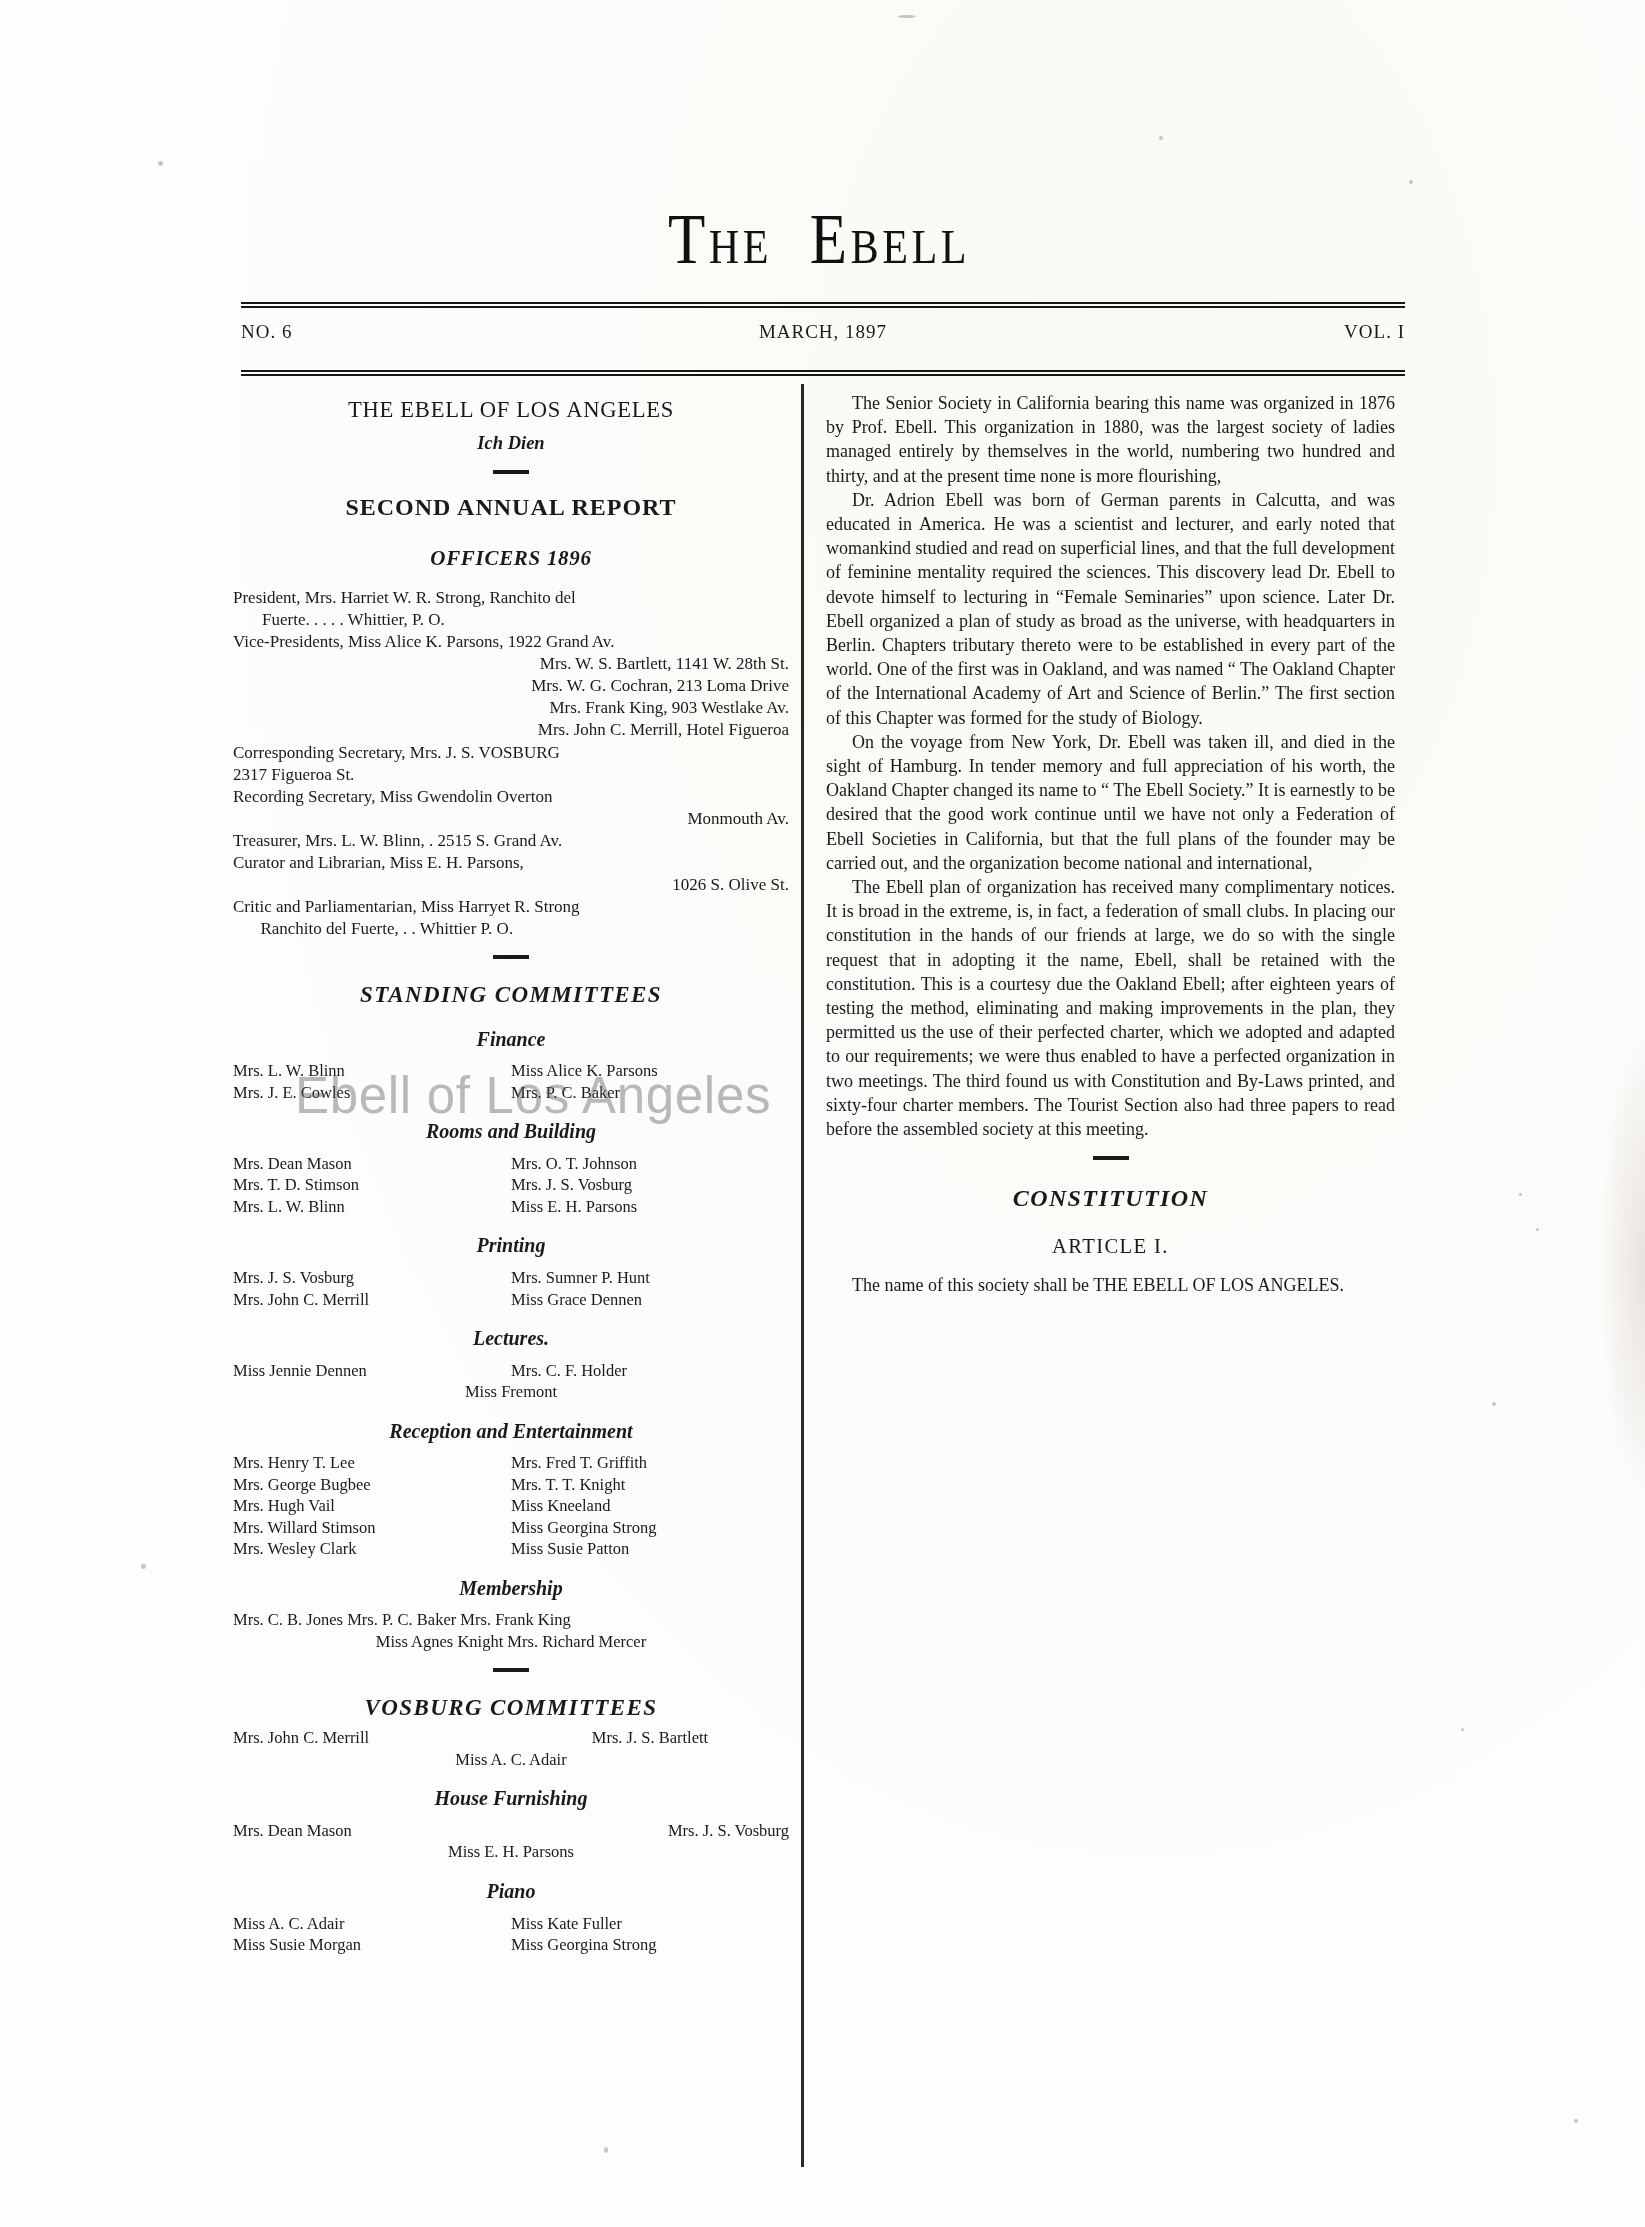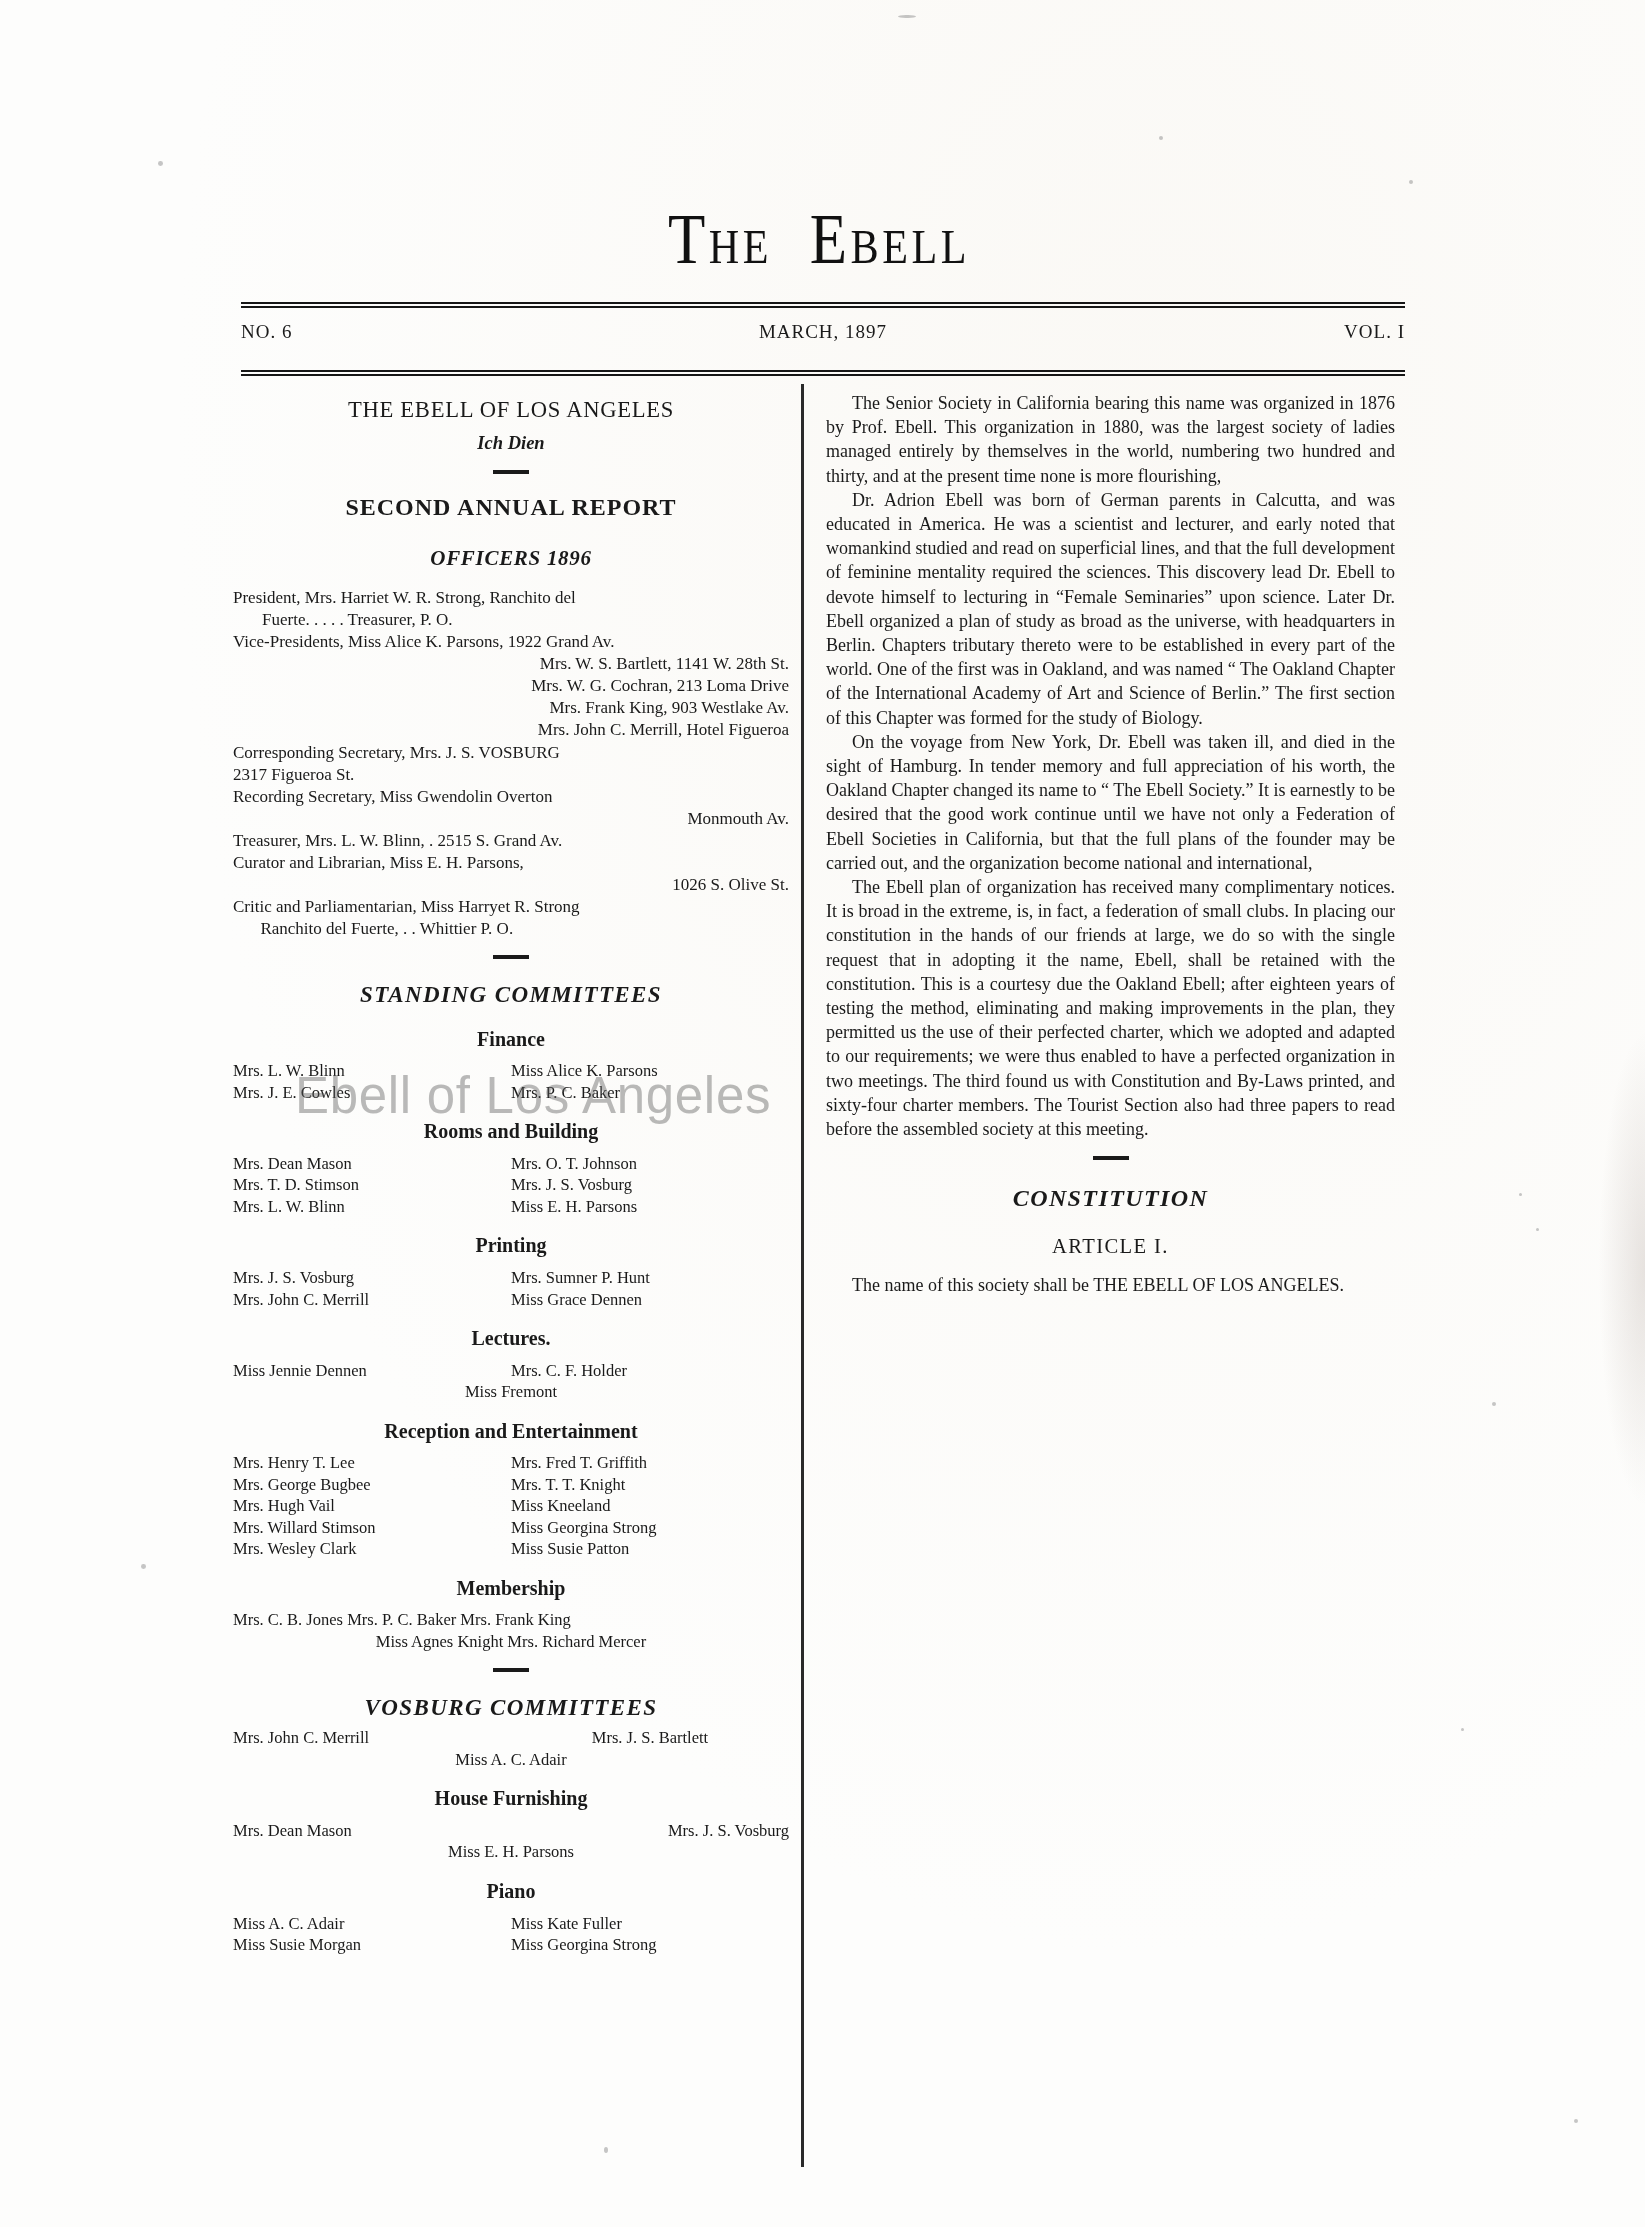--- a/index.html
+++ b/index.html
@@ -83,21 +83,21 @@
     font-style:italic; font-weight:700; font-size:21px; letter-spacing:0.7px; margin-top:21px;
   }
   .officers { margin-top:13.7px; font-size:17px; line-height:1.30; }
   .orow { position:relative; white-space:nowrap; }
 
   .head-standing, .head-special {
     font-style:italic; font-weight:700; font-size:23px; letter-spacing:1.4px;
     text-align:center; margin-top:20.6px;
   }
   .sub {
-    font-weight:700; font-size:20px; text-align:center;
+    font-style:italic; font-weight:700; font-size:20px; text-align:center;
     margin-top:15px; margin-bottom:8.2px;
   }
   .pair { display:flex; }
   .pair .a { width:50%; }
   .pair .b { width:50%; }
   .nm { font-size:16.5px; line-height:1.30; }
   .one-line { text-align:center; font-size:16.5px; line-height:1.30; }
   .mem-line { font-size:16.5px; line-height:1.32; white-space:nowrap; }
   .mem-line.c { text-align:center; }
 
@@ -164,21 +164,21 @@
 
   <div class="col" id="col-left">
     <div class="head-org smallcaps ctr">The Ebell of Los Angeles</div>
     <div class="motto ctr">Ich Dien</div>
     <div class="dash"></div>
     <div class="head-report ctr">SECOND ANNUAL REPORT</div>
     <div class="head-officers ctr">OFFICERS 1896</div>
 
     <div class="officers">
       <div class="orow">President,  Mrs. Harriet W. R. Strong, Ranchito del</div>
-      <div class="orow" style="padding-left:29px">Fuerte.          .        .       .        .              Treasurer, P. O.</div>
+      <div class="orow" style="padding-left:29px">Fuerte.          .        .       .        .              Whittier, P. O.</div>
       <div class="orow">Vice-Presidents, Miss Alice K. Parsons, 1922 Grand Av.</div>
       <div class="orow" style="text-align:right">Mrs. W. S. Bartlett, 1141 W. 28th St.</div>
       <div class="orow" style="text-align:right">Mrs. W. G. Cochran,     213 Loma Drive</div>
       <div class="orow" style="text-align:right">Mrs. Frank King,      903 Westlake Av.</div>
       <div class="orow" style="text-align:right">Mrs. John C. Merrill, Hotel Figueroa</div>
       <div class="orow">Corresponding Secretary, Mrs. J. S. VOSBURG</div>
       <div class="orow" style="text-align:left">2317 Figueroa St.</div>
       <div class="orow">Recording Secretary, Miss Gwendolin Overton</div>
       <div class="orow" style="text-align:right">Monmouth Av.</div>
       <div class="orow">Treasurer, Mrs. L. W. Blinn,       .       2515 S. Grand Av.</div>

